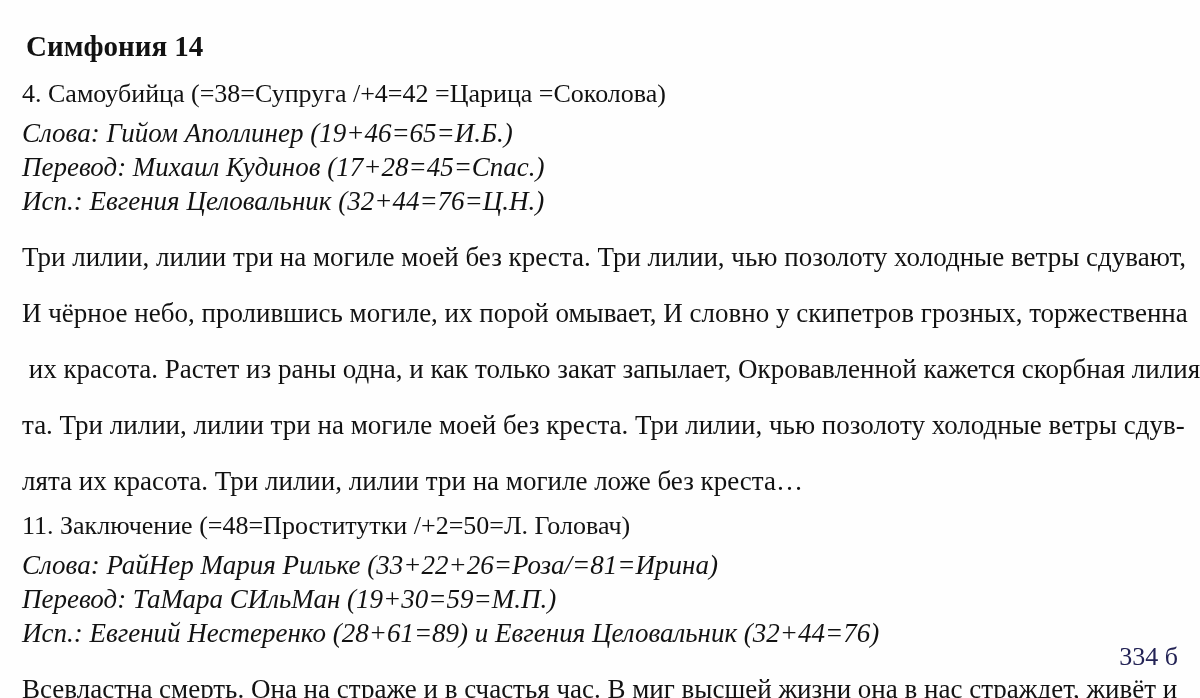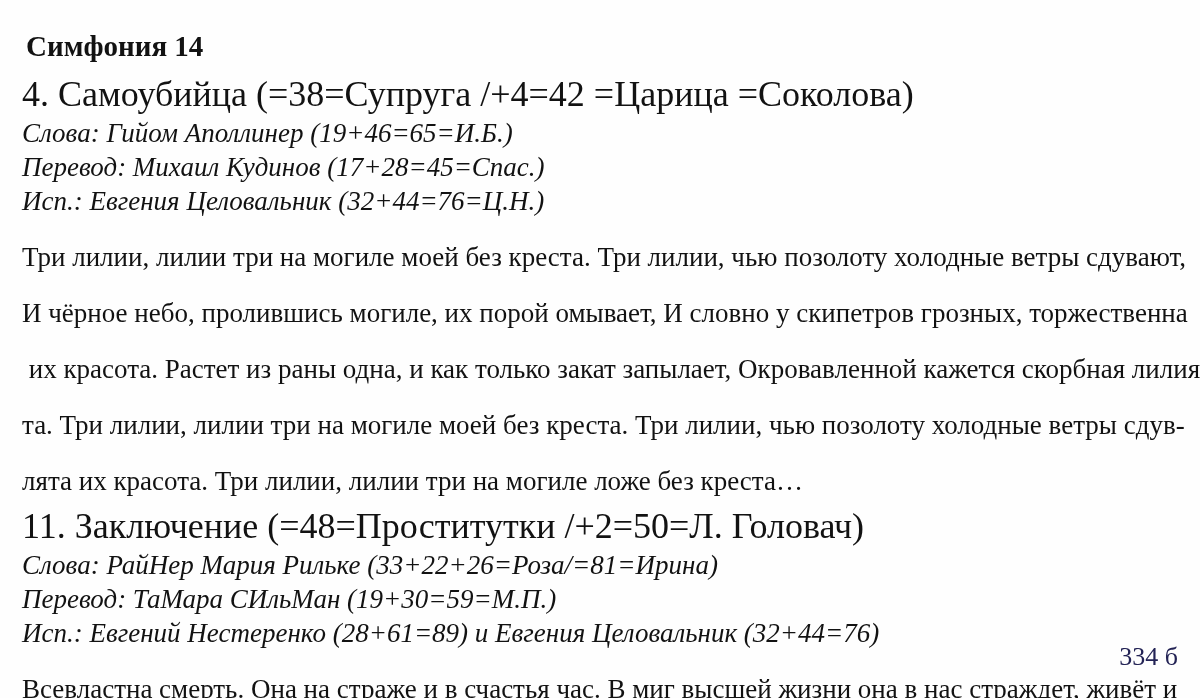--- a/index.html
+++ b/index.html
@@ -19,21 +19,21 @@
     overflow: hidden;
   }
   .page-title {
     font-size: 29px;
     font-weight: bold;
     margin: 0 0 16px 4px;
     line-height: 32px;
   }
   .song { margin: 0; }
   .song-heading {
-    font-size: 36px;
+    font-size: 26px;
     line-height: 32px;
     margin: 0 0 6px 0;
     white-space: nowrap;
   }
   .credit-line {
     font-style: italic;
     font-size: 27px;
     line-height: 34px;
     white-space: nowrap;
   }

